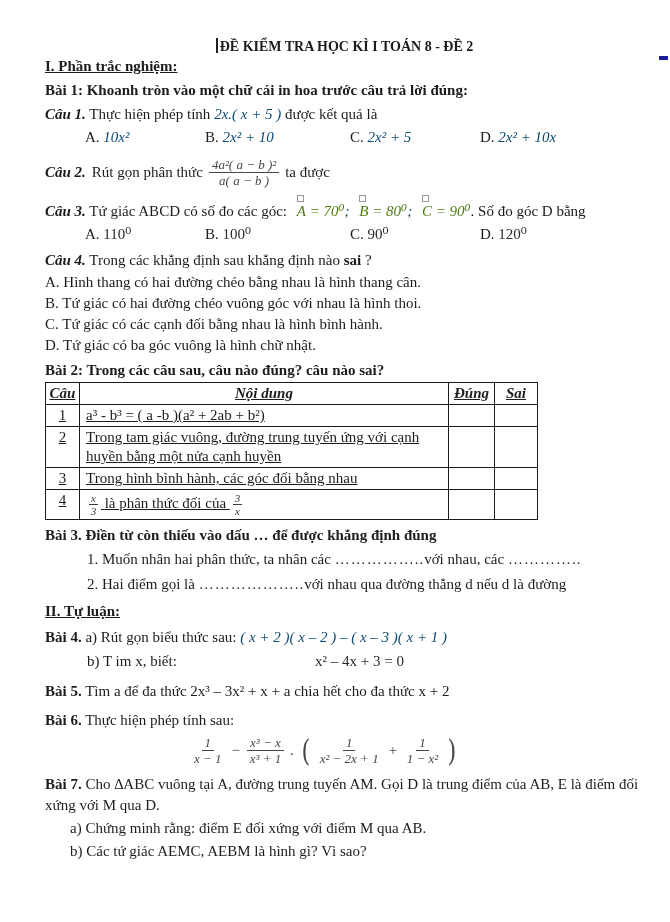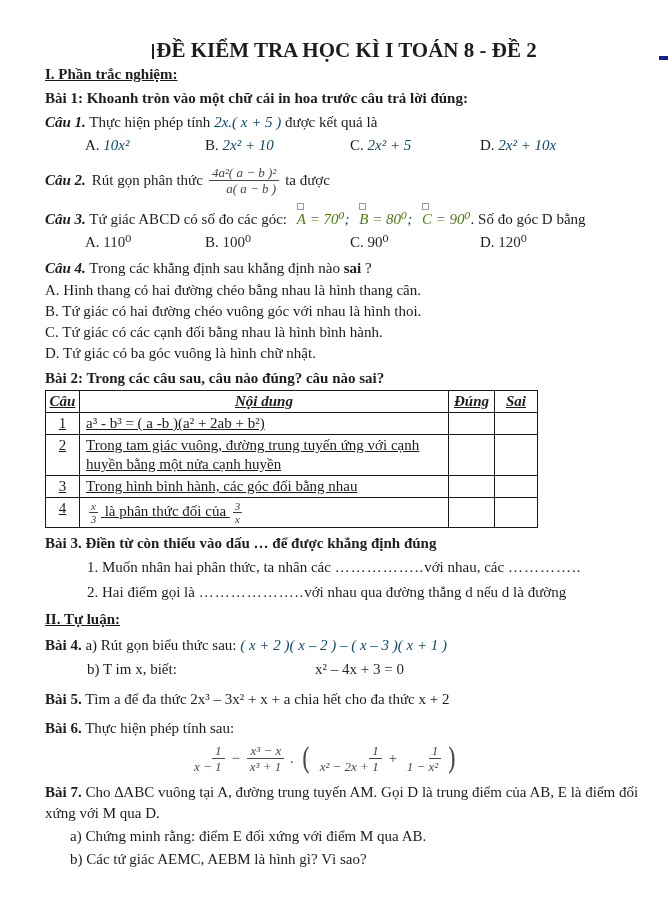--- a/index.html
+++ b/index.html
@@ -3,35 +3,35 @@
 <meta charset="utf-8">
 <style>
   html,body{margin:0;padding:0;}
   body{
     width:670px;height:922px;background:#ffffff;overflow:hidden;
     font-family:"Liberation Serif","DejaVu Serif",serif;
     font-size:15px;color:#1c1c1c;position:relative;
   }
   .page{padding:38px 26px 10px 45px;position:relative;}
   .artifact-dash{position:absolute;right:2px;top:56px;width:9px;height:4px;background:#1b1b9e;}
-  .title{text-align:center;font-weight:bold;font-size:21px;margin-bottom:3px;}
+  .title{text-align:center;font-weight:bold;font-size:14px;margin-bottom:3px;}
   .title-text::before{content:"";display:inline-block;width:0;height:15px;border-left:2px solid #222;margin-right:2px;vertical-align:-2px;}
   .sec-head{font-weight:bold;margin:2px 0 7px;}
   .sec-head .u{text-decoration:underline;}
   .bai-head{font-weight:bold;margin:7px 0 3px;}
   .line{margin:5px 0 2px;line-height:20px;}
   .cau-label{font-weight:bold;font-style:italic;}
   .math{font-style:italic;color:#0c4a6e;}
   .upright{color:#2a2a2a;}
   .opts{position:relative;height:21px;margin:3px 0 4px;line-height:21px;}
   .opts .opt{position:absolute;top:0;white-space:nowrap;}
   .pos-a{left:40px;} .pos-b{left:160px;} .pos-c{left:305px;} .pos-d{left:435px;}
   .row2 .pos-c{left:290px;}
   .fracline{display:flex;align-items:center;gap:6px;margin:4px 0 2px;min-height:40px;}
-  .frac{display:inline-flex;flex-direction:column;align-items:flex-end;font-style:italic;color:#474747;font-size:13px;line-height:15px;vertical-align:middle;}
+  .frac{display:inline-flex;flex-direction:column;align-items:center;font-style:italic;color:#474747;font-size:13px;line-height:15px;vertical-align:middle;}
   .frac .n{border-bottom:1px solid #474747;padding:0 3px;}
   .frac .d{padding:0 3px;}
   .ang{position:relative;font-style:italic;color:#4d7c0f;margin-left:6px;}
   .ang .ltr{display:inline-block;position:relative;}
   .ang .ltr::before{content:"";position:absolute;top:-6px;left:0;width:5px;height:5px;border:1px solid #999;background:#fdfdfd;}
   .indent1{margin-left:20px;}
   .b2table{border-collapse:collapse;table-layout:fixed;width:492px;margin:3px 0 6px;text-decoration:underline;}
   .b2table th,.b2table td{border:1.5px solid #1a1a1a;padding:1px 6px;vertical-align:top;line-height:19px;}
   .b2table th{font-weight:bold;font-style:italic;text-align:center;padding:1px 2px;}
   .b2table .num-cell{text-align:center;}

